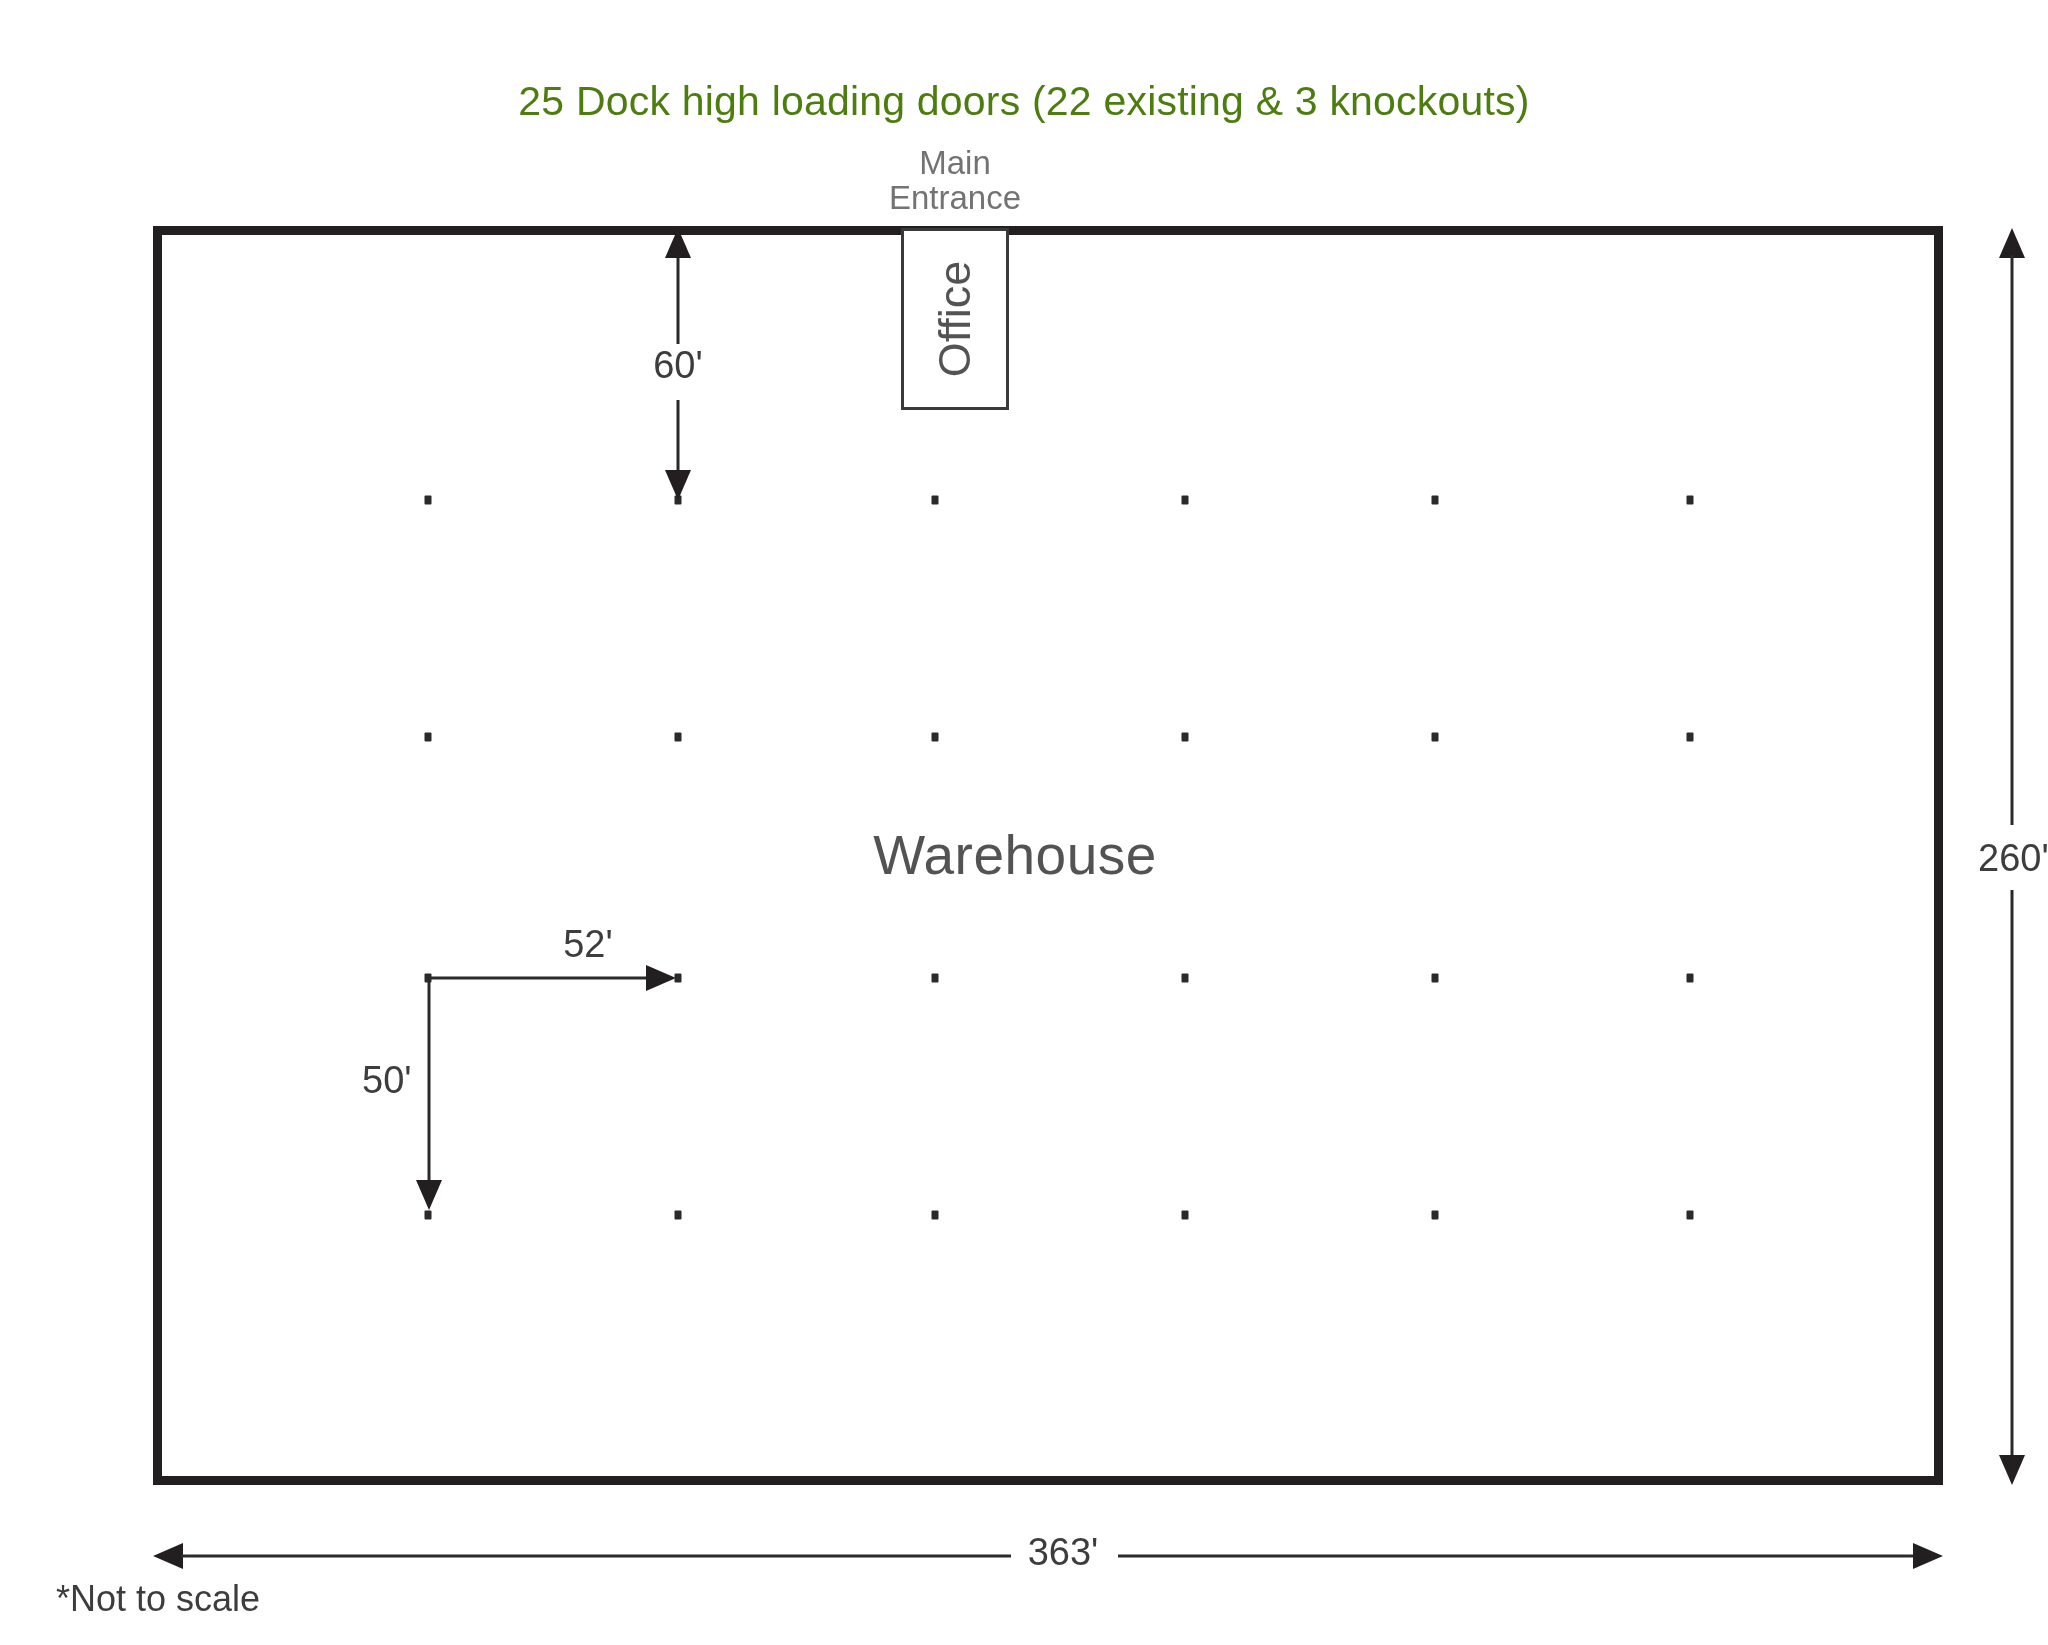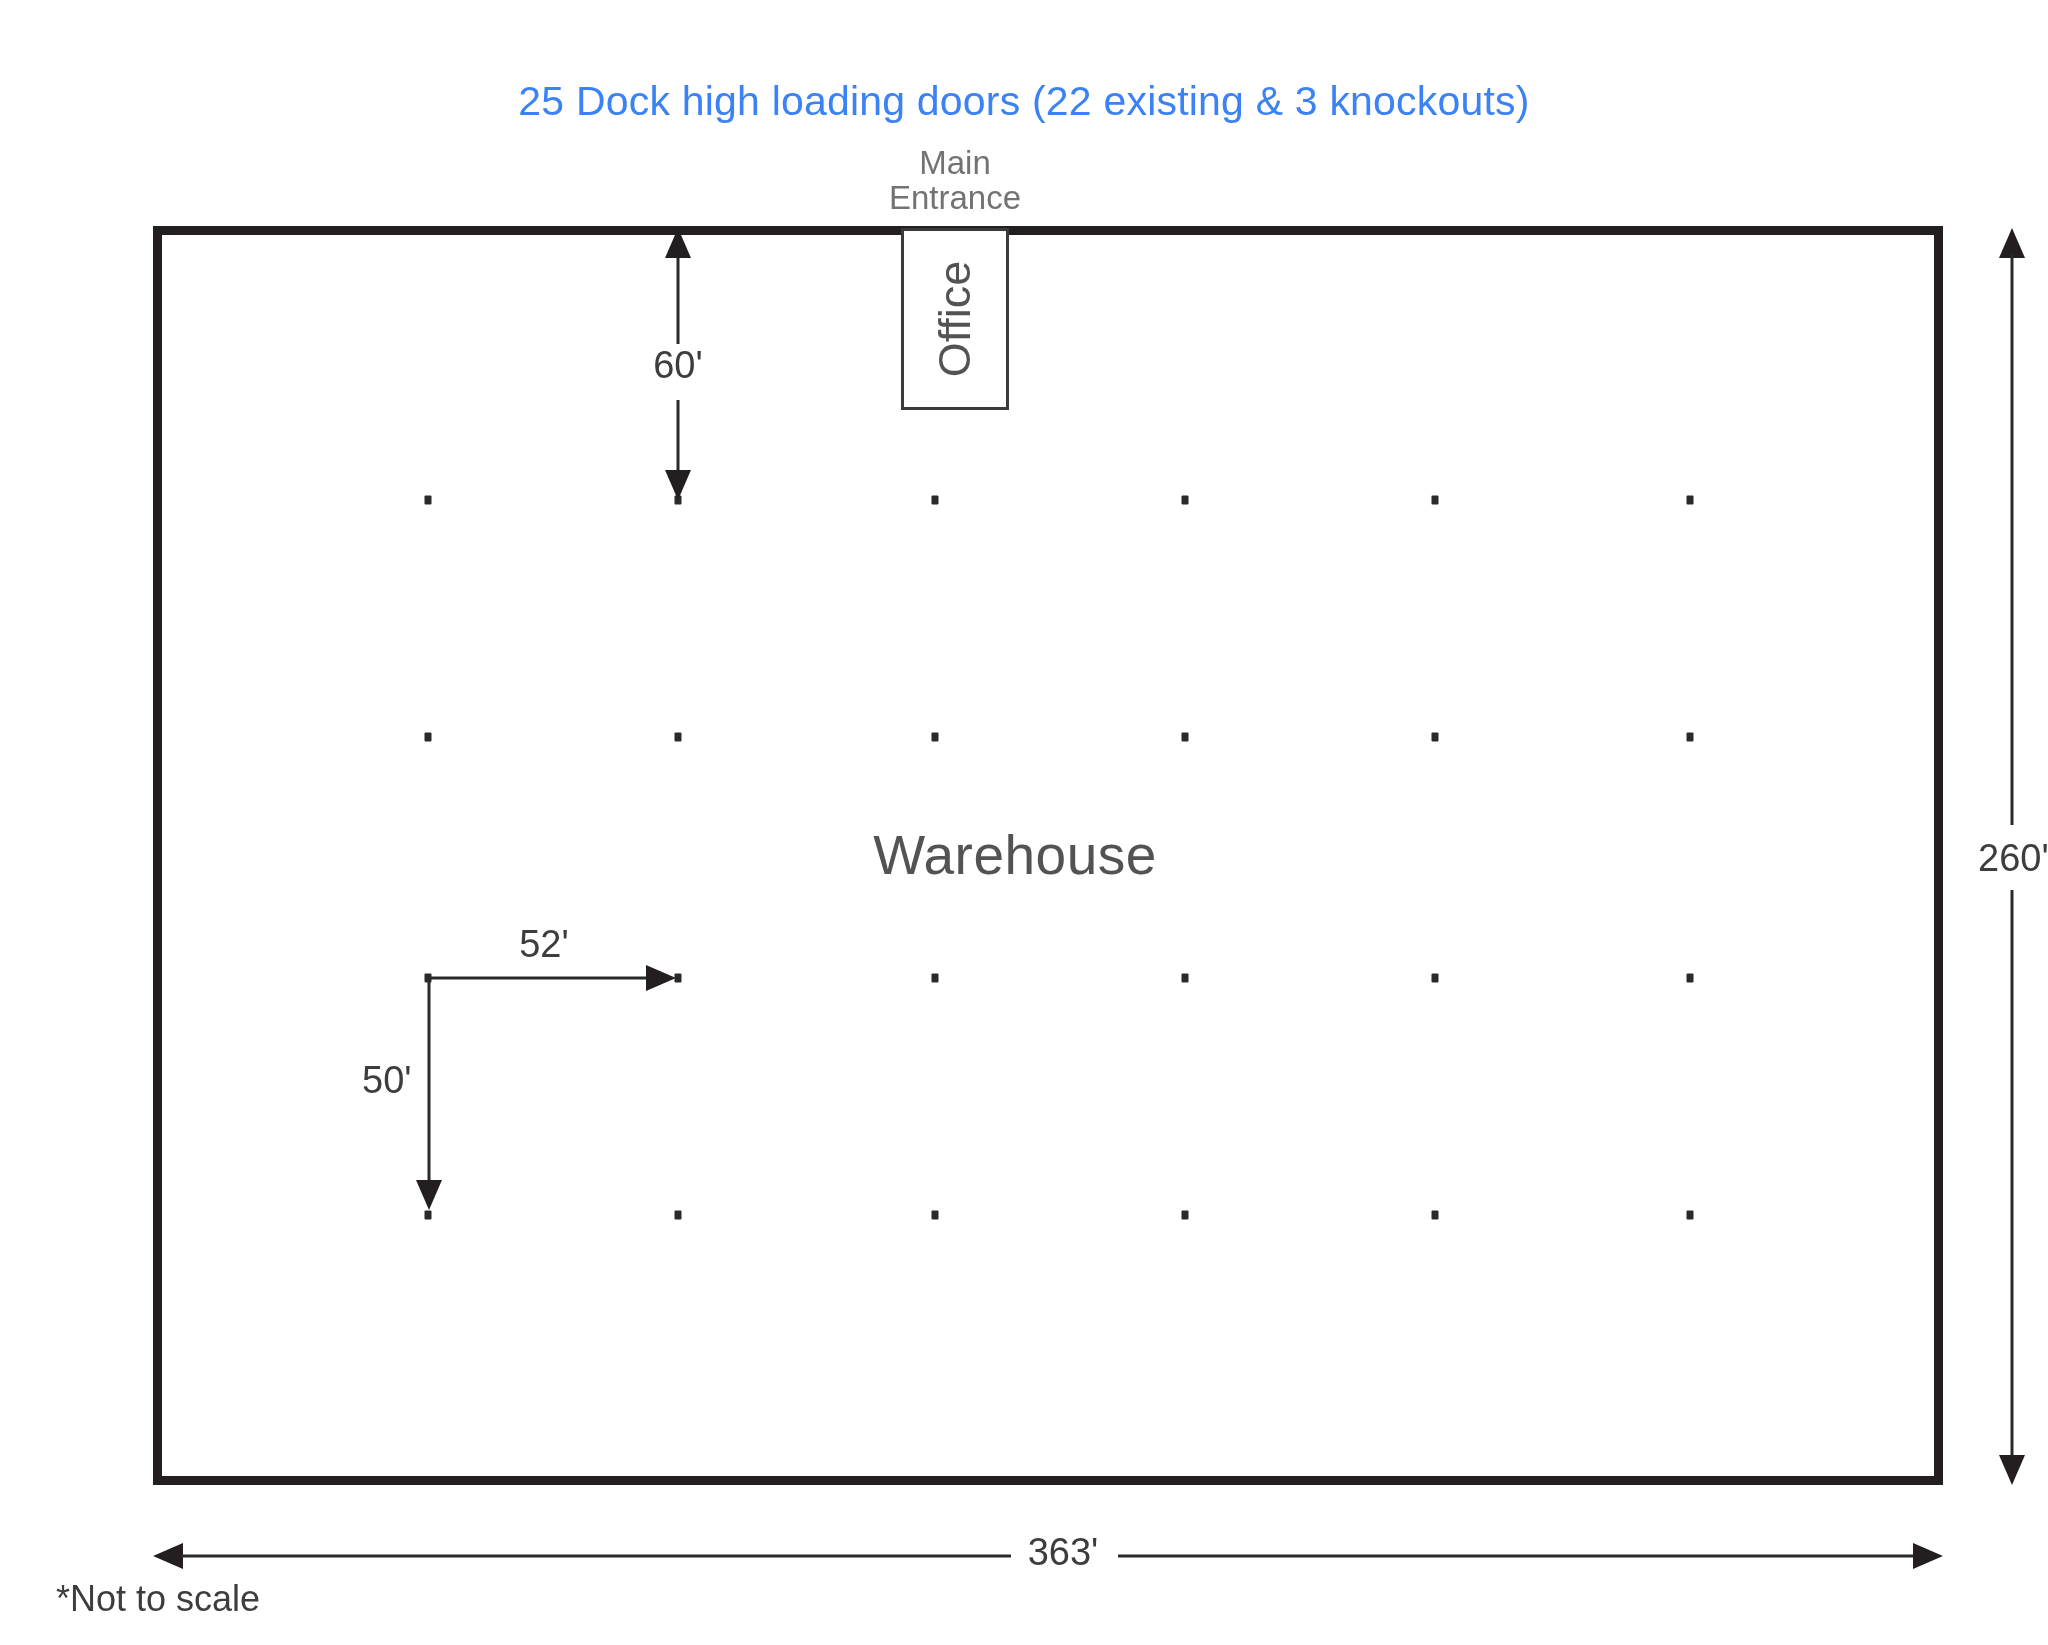--- a/index.html
+++ b/index.html
@@ -21,21 +21,21 @@
   }
 
   
   .title {
     position: absolute;
     left: 0;
     top: 78px;
     width: 2048px;
     text-align: center;
     font-size: 41px;
-    color: #3b82f6;
+    color: #4d7c0f;
     letter-spacing: 0.2px;
     white-space: nowrap;
   }
   .entrance-label {
     position: absolute;
     left: 835px;
     top: 145px;
     width: 240px;
     text-align: center;
     font-size: 33px;
@@ -216,21 +216,21 @@
   <div class="col-dot" style="left:1690px; top:1215px;"></div>
 
   <div class="dim-line-v" style="left:678px; top:252px; height:118px;"></div>
   <div class="arrow arrow-up" style="left:678px; top:228px;"></div>
   <div class="dim-text center-x" style="left:678px; top:344px;">60'</div>
   <div class="dim-line-v" style="left:678px; top:400px; height:70px;"></div>
   <div class="arrow arrow-down" style="left:678px; top:470px;"></div>
 
   <div class="dim-line-h" style="left:430px; top:978px; width:218px;"></div>
   <div class="arrow arrow-right" style="left:646px; top:978px;"></div>
-  <div class="dim-text center-x" style="left:544px; top:923px;">52'</div>
+  <div class="dim-text center-x" style="left:588px; top:923px;">52'</div>
 
   <div class="dim-line-v" style="left:429px; top:980px; height:200px;"></div>
   <div class="arrow arrow-down" style="left:429px; top:1180px;"></div>
   <div class="dim-text center-y" style="left:340px; top:1080px;margin-left:16px;">50'</div>
 
   <div class="arrow arrow-left" style="left:153px; top:1556px;"></div>
   <div class="dim-line-h" style="left:181px; top:1556px; width:830px;"></div>
   <div class="dim-text center-x" style="left:1063px; top:1531px;">363'</div>
   <div class="dim-line-h" style="left:1118px; top:1556px; width:797px;"></div>
   <div class="arrow arrow-right" style="left:1913px; top:1556px;"></div>

